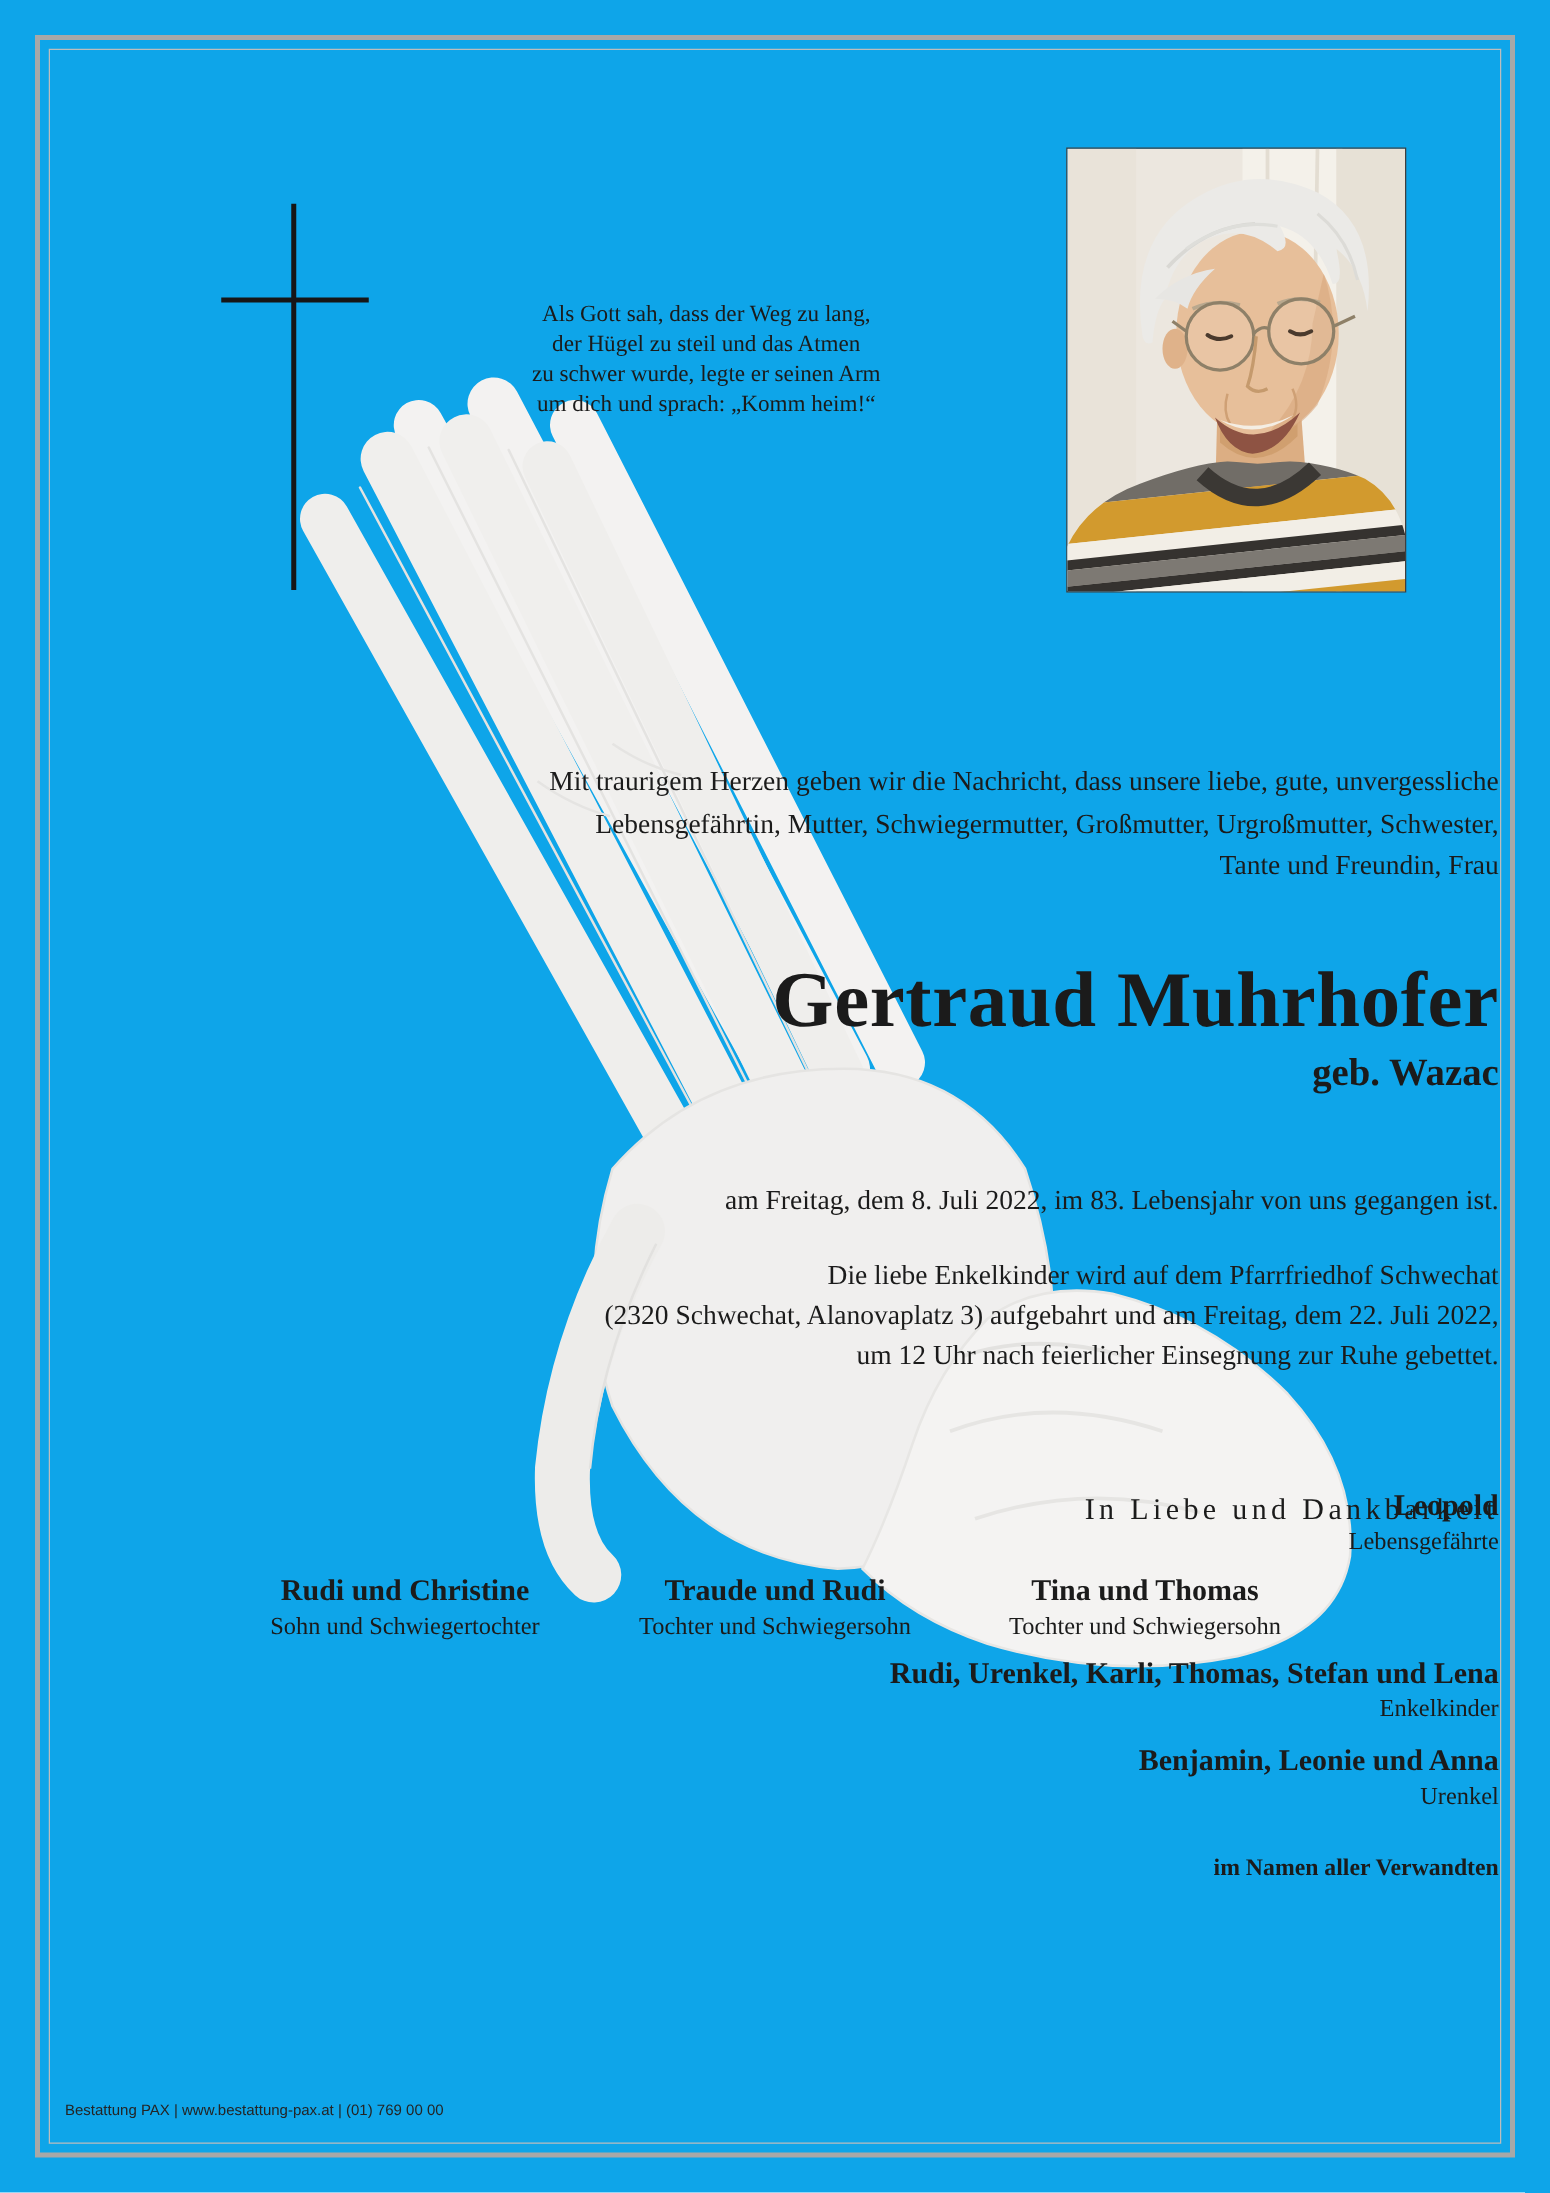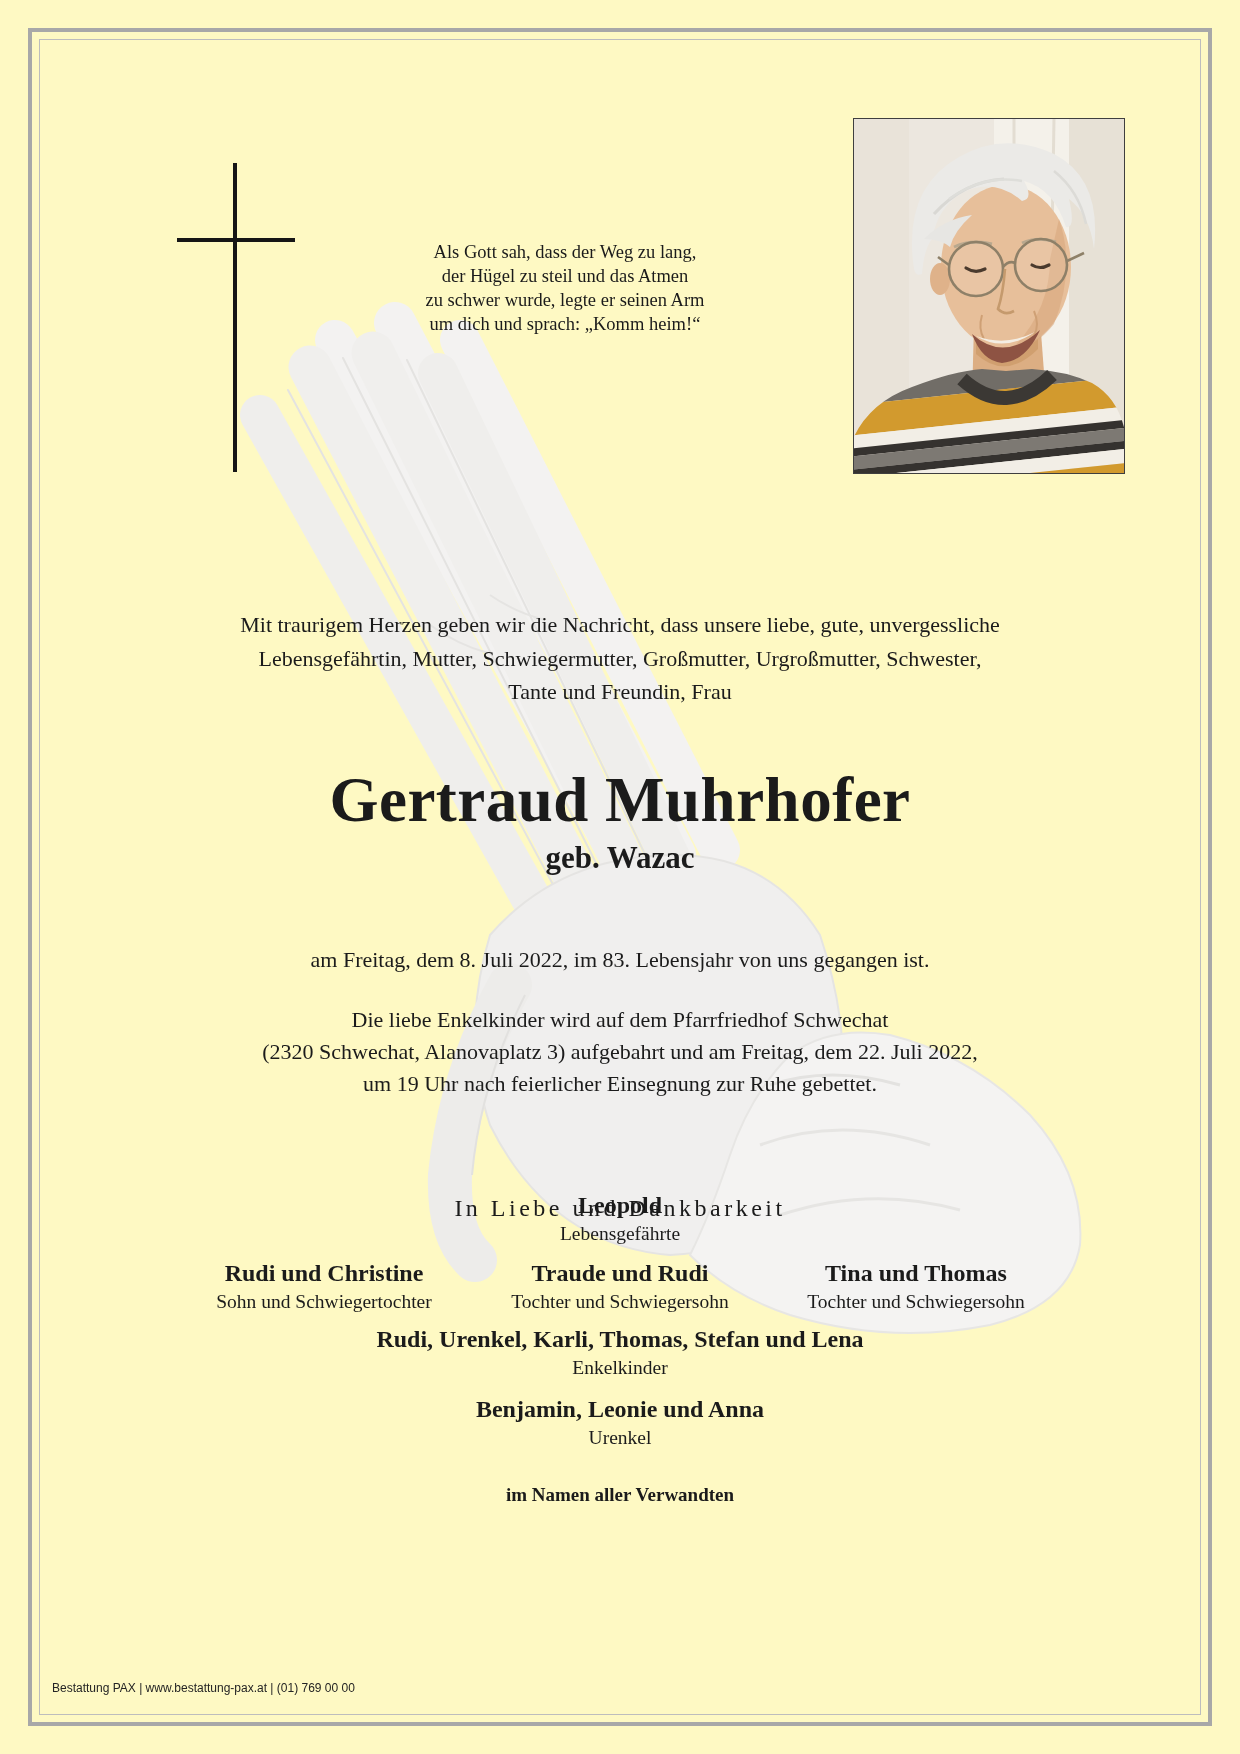--- a/index.html
+++ b/index.html
@@ -1,37 +1,37 @@
 <!DOCTYPE html>
 <html><head>
 <meta charset="utf-8">
 <style>
   html,body { margin:0; padding:0; background:#ffffff; }
   .page {
-    position:relative; width:1240px; height:1754px; background:#fef9c3;
+    position:relative; width:1240px; height:1754px; background:#0ea5e9;
     font-family:"Liberation Serif", serif; color:#1b1b1b; overflow:hidden;
   }
   .frame-outer { position:absolute; left:28px; top:28px; right:28px; bottom:28px;
     border:4px solid #a8a8a8; }
   .frame-inner { position:absolute; left:39px; top:39px; right:39px; bottom:39px;
     border:1px solid #bdbdbd; }
 
   .watermark { position:absolute; left:130px; top:295px; width:960px; height:1060px; }
 
   .cross-v { position:absolute; left:233px; top:163px; width:4px;  height:309px; background:#161616; }
   .cross-h { position:absolute; left:177px; top:238px; width:118px; height:4px;  background:#161616; }
 
   .poem { position:absolute; left:300px; top:240px; width:530px; text-align:center;
     font-size:18.5px; line-height:24px; }
 
   .photo { position:absolute; left:853px; top:118px; width:270px; height:354px;
     border:1.5px solid #3f3f3f; box-sizing:content-box; }
   .photo svg { display:block; width:100%; height:100%; }
 
-  .centerblock { position:absolute; left:52px; width:1136px; text-align:center; }
+  .centerblock { position:absolute; left:63px; width:1136px; text-align:right; }
 
   .announcement { top:608px; font-size:22px; line-height:33.5px; }
 
   .name { top:764px; font-size:63px; font-weight:bold; line-height:72px; margin:0;
     letter-spacing:0.5px; }
   .maiden { top:842px; font-size:31px; font-weight:bold; line-height:32px; }
 
   .death { top:944px; font-size:22px; line-height:32px; }
   .funeral { top:1004px; font-size:22px; line-height:32px; }
 
@@ -157,21 +157,21 @@
   </div>
 
   <h1 class="centerblock name">Gertraud Muhrhofer</h1>
   <div class="centerblock maiden">geb. Wazac</div>
 
   <div class="centerblock death">am Freitag, dem 8. Juli 2022, im 83. Lebensjahr von uns gegangen ist.</div>
 
   <div class="centerblock funeral">
     <div>Die liebe Enkelkinder wird auf dem Pfarrfriedhof Schwechat</div>
     <div>(2320 Schwechat, Alanovaplatz 3) aufgebahrt und am Freitag, dem 22. Juli 2022,</div>
-    <div>um 19 Uhr nach feierlicher Einsegnung zur Ruhe gebettet.</div>
+    <div>um 12 Uhr nach feierlicher Einsegnung zur Ruhe gebettet.</div>
   </div>
 
   <div class="centerblock closing">In Liebe und Dankbarkeit</div>
 
   <div class="centerblock partner">
     <div class="m-names">Leopold</div>
     <div class="m-rel">Lebensgefährte</div>
   </div>
 
   <div class="children-row">

